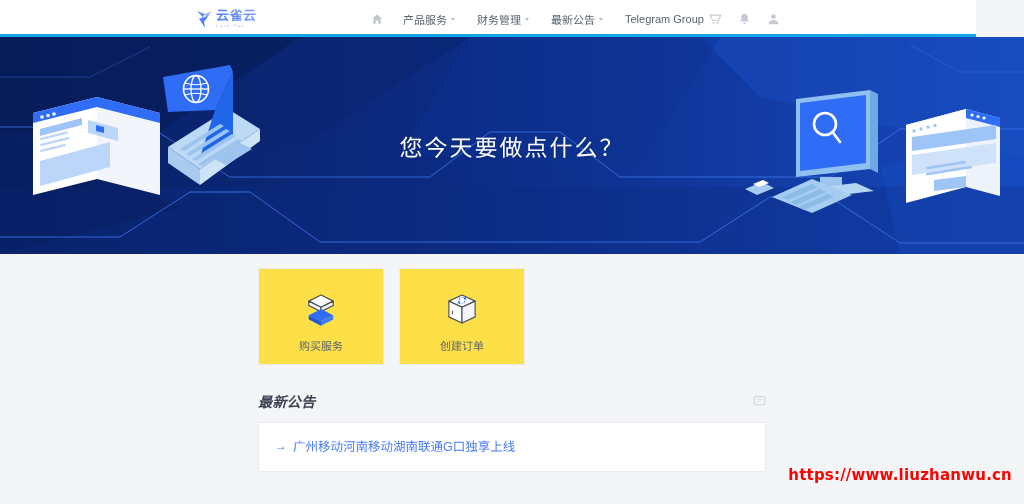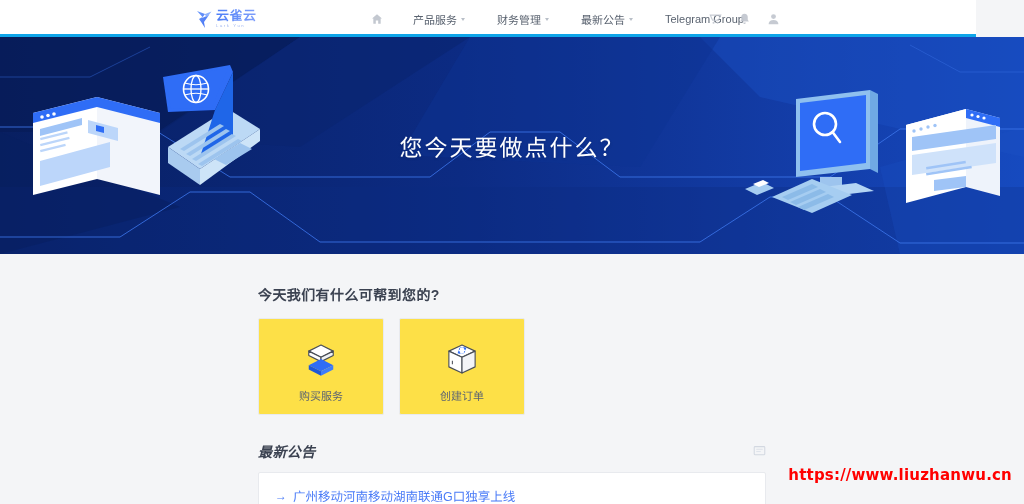--- a/index.html
+++ b/index.html
@@ -21,21 +21,21 @@
   .brand { position:absolute; left:196px; top:5px; width:86px; height:27px;
            display:flex; align-items:center; gap:3px; cursor:pointer; }
   .brand-mark { width:17px; height:20px; flex:0 0 auto; }
   .brand-txtwrap { display:flex; flex-direction:column; line-height:1; }
   .brand-cn { font-size:13px; font-weight:700; letter-spacing:.5px;
               background:linear-gradient(90deg,#4d7ef7,#7f9ffb);
               -webkit-background-clip:text; background-clip:text; color:transparent; }
   .brand-en { font-size:4.2px; letter-spacing:1.6px; color:#9fb6ef; margin-top:1.5px; }
 
   .nav { position:absolute; left:362px; top:0; height:37px;
-         display:flex; align-items:flex-start; gap:10px; }
+         display:flex; align-items:flex-start; gap:0; }
   .nav-item {
     display:flex; align-items:center; gap:3px;
     font-size:11px; color:#5a6370; padding:0 11px; height:37px;
     cursor:pointer; white-space:nowrap;
   }
   .nav-item.home { padding:0 9px; }
   .home-icon { width:12px; height:12px; display:block; }
   .caret { display:inline-block; width:0;height:0;
     border-left:2.6px solid transparent; border-right:2.6px solid transparent;
     border-top:3.2px solid #b9bfc8; margin-left:1px; position:relative; top:1px; }
@@ -274,21 +274,20 @@
         <polygon points="934,143 966,139 966,150 934,154" fill="#9fc4f7"></polygon>
       </g>
     </svg>
 
     <div class="hero-title">您今天要做点什么？</div>
   </div>
 
   <div class="main">
     <div class="container">
 
-      <div class="sec-title">今天我们有什么可帮到您的?</div>
 
       <div class="cards">
 
         <div class="card">
           <span class="card-ico">
             <svg width="42" height="42" viewBox="0 0 48 48">
               <polygon points="24,8 38,15 24,22 10,15" fill="#ffffff" stroke="#4a4f58" stroke-width="1.3" stroke-linejoin="round"></polygon>
               <polygon points="10,15 24,22 24,27 10,20" fill="#ffffff" stroke="#4a4f58" stroke-width="1.3" stroke-linejoin="round"></polygon>
               <polygon points="38,15 24,22 24,27 38,20" fill="#f0f2f5" stroke="#4a4f58" stroke-width="1.3" stroke-linejoin="round"></polygon>
               <polygon points="24,24 38,31 24,38 10,31" fill="#2f6df6"></polygon>

